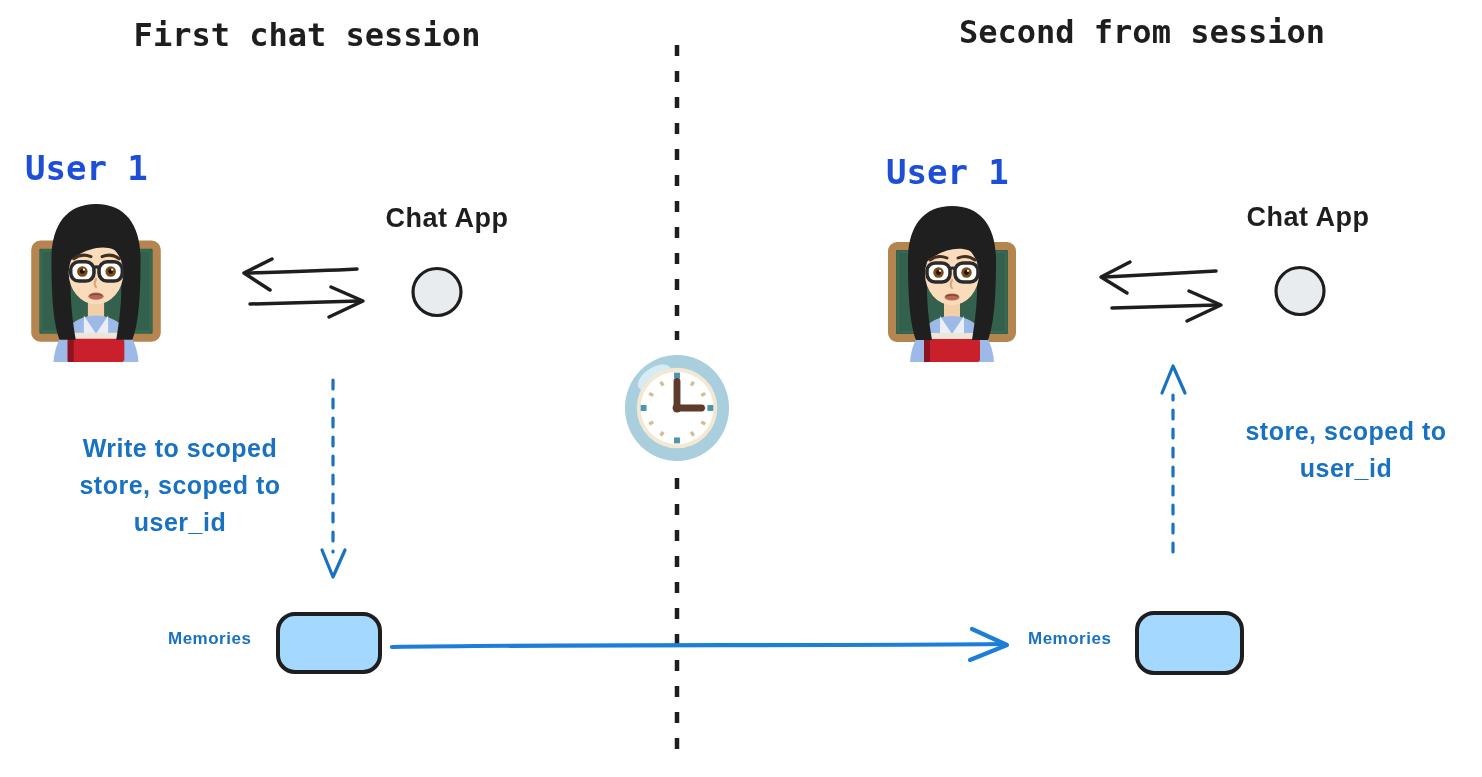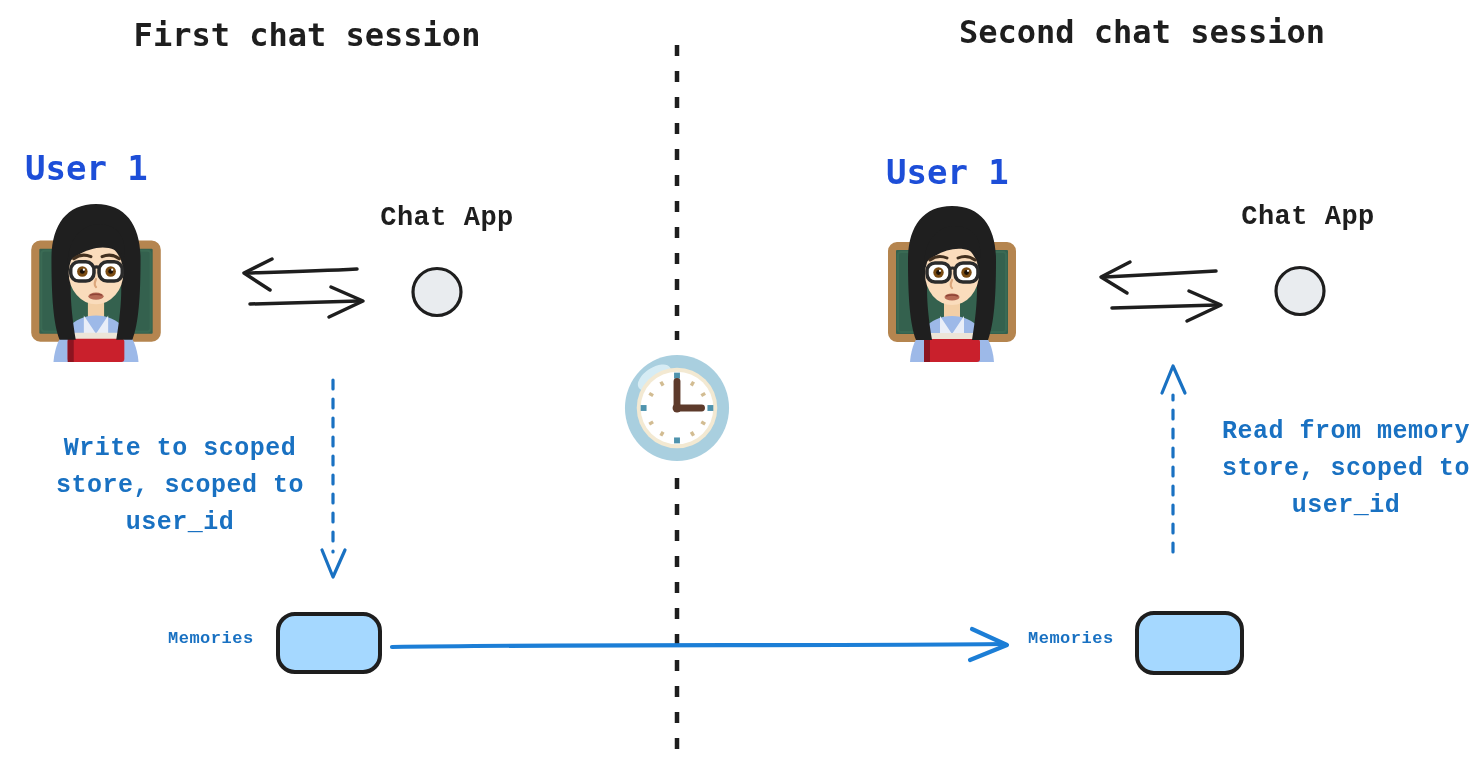--- a/index.html
+++ b/index.html
@@ -5,21 +5,21 @@
   html,body{margin:0;padding:0;background:#ffffff;}
   .canvas{
     position:relative;
     width:1482px;height:777px;
     background:#ffffff;
     overflow:hidden;
     font-family:"Liberation Sans",sans-serif;
   }
   .abs{position:absolute;}
   .mono{font-family:"DejaVu Sans Mono","Liberation Mono",monospace;font-weight:700;}
-  .hand{font-family:Liberation Mono, monospace;font-weight:700;letter-spacing:.5px;}
+  .hand{font-family:Liberation Sans, sans-serif;font-weight:700;letter-spacing:.5px;}
   .session-title{
     font-size:32px;color:#1e1e1e;white-space:nowrap;
     transform:translateX(-50%);
   }
   .user-label{font-size:34px;color:#1d4ed8;white-space:nowrap;}
   .chat-app-label{font-size:27px;color:#1e1e1e;white-space:nowrap;transform:translateX(-50%);}
   .annotation{
     color:#1971c2;font-size:25px;line-height:37px;text-align:center;
     transform:translateX(-50%);white-space:nowrap;
   }
@@ -167,33 +167,32 @@
   <div class="abs hand chat-app-label" style="left:447px;top:203px">Chat App</div>
 
   <div class="abs hand annotation" style="left:180px;top:430px">
     <div>Write to scoped</div>
     <div>store, scoped to</div>
     <div>user_id</div>
   </div>
 
   <div class="abs hand memories-label" style="left:168px;top:629px">Memories</div>
 
-  <div class="abs mono session-title" style="left:1142px;top:13px">Second chat session</div>
+  <div class="abs mono session-title" style="left:1142px;top:13px">Second from session</div>
 
   <div class="abs mono user-label" style="left:886px;top:152px">User 1</div>
 
   <div class="abs" style="left:872px;top:198px;width:160px;height:164px">
     <svg width="160" height="164" viewBox="0 0 160 164">
         <use href="#teacher" xlink:href="#teacher"></use>
       </svg>
   </div>
 
   <div class="abs hand chat-app-label" style="left:1308px;top:202px">Chat App</div>
 
   <div class="abs hand annotation" style="left:1346px;top:413px">
-    <div>Read from memory</div>
     <div>store, scoped to</div>
     <div>user_id</div>
   </div>
 
   <div class="abs hand memories-label" style="left:1028px;top:629px">Memories</div>
 
 </div>
 
 </body></html>

